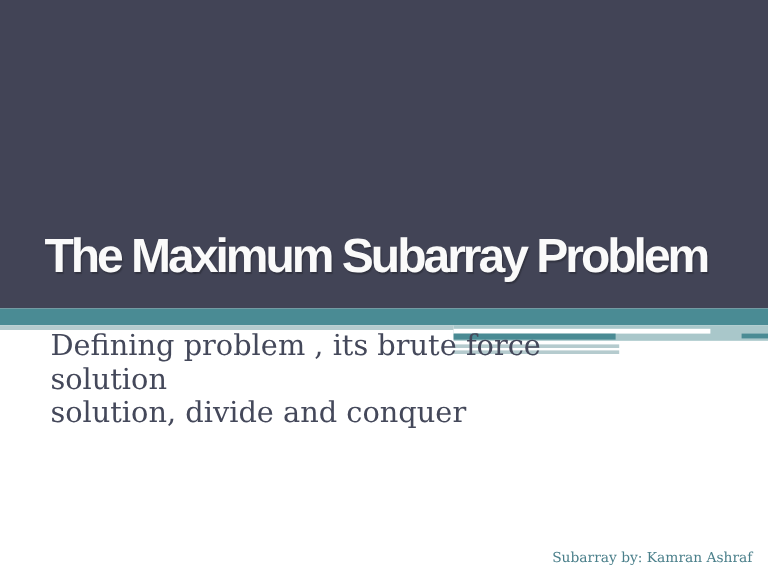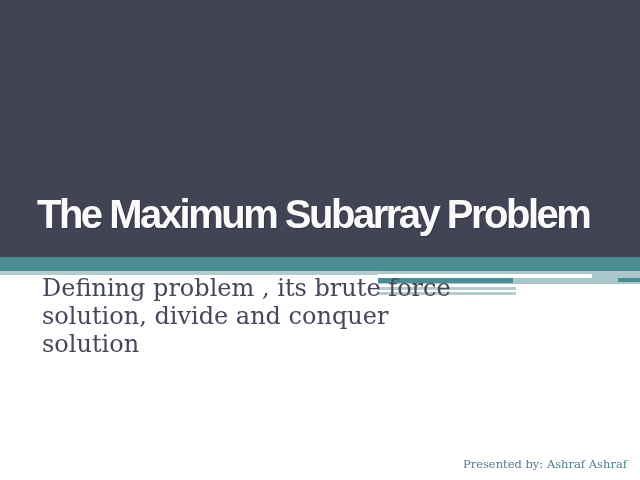--- a/index.html
+++ b/index.html
@@ -117,19 +117,19 @@
 
   <div class="decor-light-band"></div>
   <div class="decor-white-stripe"></div>
   <div class="decor-teal-stripe"></div>
   <div class="decor-right-line"></div>
   <div class="decor-thin-line-1"></div>
   <div class="decor-thin-line-2"></div>
 
   <div class="slide-subtitle">
     <div class="subtitle-line">Defining problem , its brute force</div>
+    <div class="subtitle-line">solution</div>
     <div class="subtitle-line">solution, divide and conquer</div>
-    <div class="subtitle-line">solution</div>
   </div>
 
-  <div class="presenter-credit">Presented by: Ashraf Ashraf</div>
+  <div class="presenter-credit">Subarray by: Kamran Ashraf</div>
 
 </div>
 
 </body></html>

